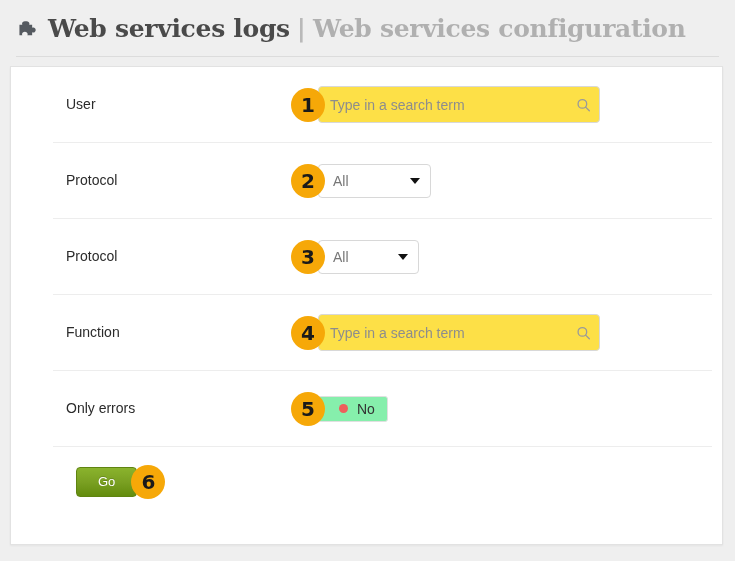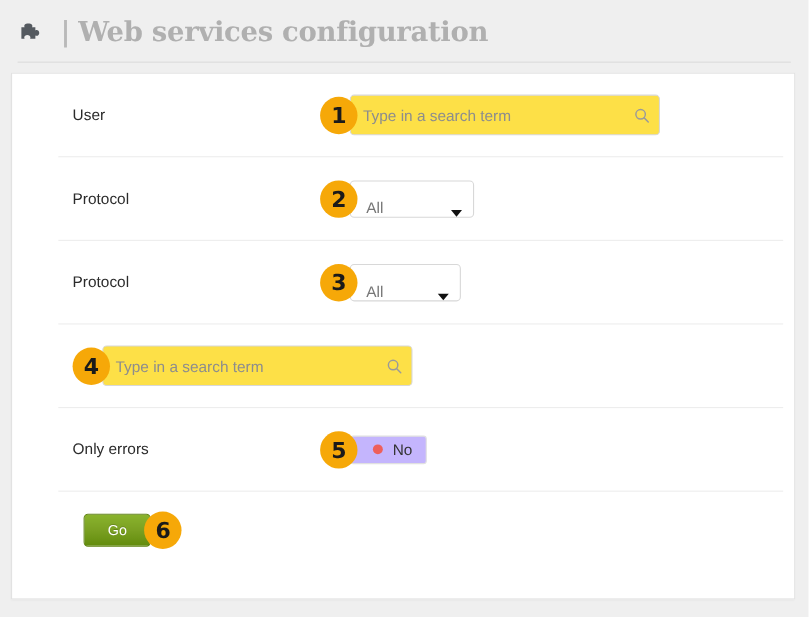--- a/index.html
+++ b/index.html
@@ -177,21 +177,21 @@
     margin-left: -7px;
     z-index: 1;
   }
   .select-box {
     height: 34px;
     box-sizing: border-box;
     border: 1px solid #d8d8d8;
     border-radius: 4px;
     background: #fff;
     display: flex;
-    align-items: flex-end;
+    align-items: center;
     padding: 0 10px 0 14px;
     font-size: 14px;
     color: #777;
     cursor: pointer;
   }
   .select-box.w-protocol { width: 113px; }
   .select-box.w-authtype { width: 101px; }
   .select-value { flex: 1 1 auto; }
   .caret {
     width: 0;
@@ -205,21 +205,21 @@
 
   
   .toggle-wrap {
     margin-left: -7px;
     z-index: 1;
     position: relative;
   }
   .toggle-btn {
     height: 26px;
     box-sizing: border-box;
-    background: #c4b5fd;
+    background: #86efac;
     border: 1px solid #e0e0e0;
     border-radius: 3px;
     display: inline-flex;
     align-items: center;
     padding: 0 12px 0 20px;
     font-size: 14px;
     color: #333;
     cursor: pointer;
     font-family: "Liberation Sans", sans-serif;
   }
@@ -259,20 +259,21 @@
 </head>
 <body>
 
 <div class="page-header">
   <div class="title-line">
     <span class="puzzle-icon">
       <svg viewBox="0 0 24 24" width="25" height="25" aria-hidden="true">
         <path fill="#555a60" d="M9.2 2.2c1.5 0 2.7 1 2.7 2.3 0 .4-.1.7-.3 1h2.9v2.8c.3-.2.7-.3 1.1-.3 1.3 0 2.3 1.1 2.3 2.5s-1 2.5-2.3 2.5c-.4 0-.8-.1-1.1-.3v2.8H9.9c.2-.3.3-.6.3-1 0-1.3-1.2-2.3-2.7-2.3s-2.7 1-2.7 2.3c0 .4.1.7.3 1H2.3V5.5h2.8c-.2-.3-.3-.6-.3-1 0-1.3 1.2-2.3 2.7-2.3z" transform="translate(1 1)"></path>
       </svg>
     </span>
+    <span class="title-main">Web services logs</span>
     <span class="title-sep">|</span>
     <span class="title-sub">Web services configuration</span>
   </div>
 </div>
 
 <div class="card">
   <div class="form-rows">
 
     <div class="form-row">
       <div class="row-label">User</div>
@@ -310,20 +311,21 @@
         <div class="select-wrap">
           <div class="select-box w-authtype">
             <span class="select-value">All</span>
             <span class="caret"></span>
           </div>
         </div>
       </div>
     </div>
 
     <div class="form-row">
+      <div class="row-label">Function</div>
       <div class="field-area">
         <div class="badge">4</div>
         <div class="search-input-wrap">
           <input class="search-input" type="text" placeholder="Type in a search term" style="">
           <button class="search-btn-icon">
             <svg viewBox="0 0 16 16" width="15" height="15" aria-hidden="true">
               <circle cx="6.8" cy="6.8" r="4.6" fill="none" stroke="#9a9a9a" stroke-width="1.4"></circle>
               <line x1="10.3" y1="10.3" x2="14.2" y2="14.2" stroke="#9a9a9a" stroke-width="1.4" stroke-linecap="round"></line>
             </svg>
           </button>

